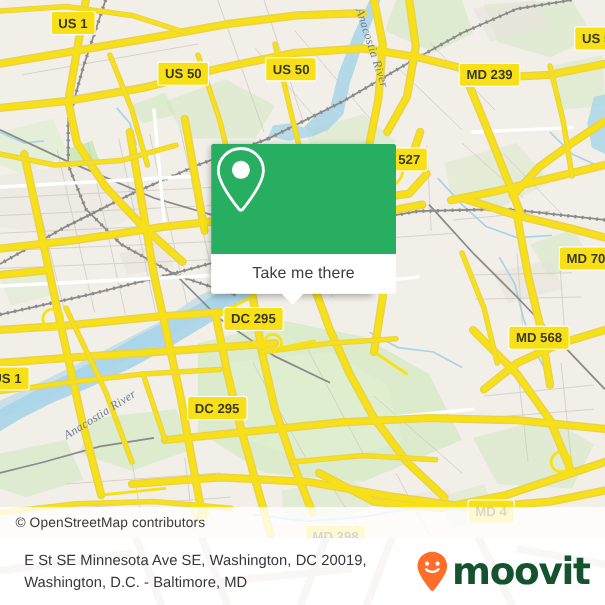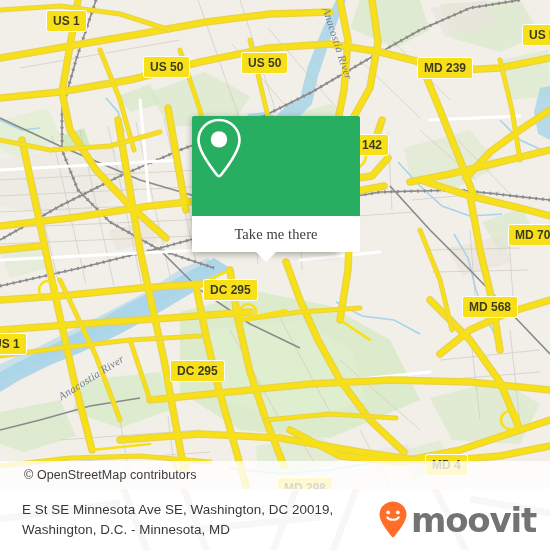--- a/index.html
+++ b/index.html
@@ -16,21 +16,21 @@
     background:#f2efe9;
     overflow:hidden;
   }
   .map svg{position:absolute;left:0;top:0;}
 
   
   .attrib{
     position:absolute;left:0;bottom:0;width:550px;height:28px;
     background:rgba(255,255,255,0.80);
     display:flex;align-items:center;
-    padding-left:24px;box-sizing:border-box;
+    padding-left:14px;box-sizing:border-box;
     font-size:12.5px;color:#3b3b3b;letter-spacing:.1px;
   }
 
   
   .shield{
     position:absolute;
     background:#f7e017;
     border:1.6px solid #ffffff;
     border-radius:2.5px;
     color:#3d3a14;
@@ -47,25 +47,24 @@
     color:#6f7f92;
     font-size:11px;
     white-space:nowrap;
     font-family:"Liberation Serif", serif;
     font-style:italic;
     letter-spacing:.3px;
   }
 
   
   .card{
-    position:absolute;left:192px;top:116px;width:147px;height:136px;
+    position:absolute;left:192px;top:131px;width:147px;height:136px;
     box-shadow:0 2px 7px rgba(0,0,0,.32);
     border-radius:2px;
     overflow:visible;
-    font-family:Liberation Serif, serif;
   }
   .card-green{
     position:absolute;left:0;top:0;width:168px;height:100px;
     background:#27ae60;
     border-radius:2px 2px 0 0;
     display:flex;align-items:center;justify-content:center;
   }
   .card-white{
     position:absolute;left:0;top:100px;width:168px;height:36px;
     background:#ffffff;
@@ -99,21 +98,21 @@
     color:#37373a;letter-spacing:.05px;
     max-width:390px;
   }
   .footer-logo{
     position:absolute;right:14px;top:50%;
     transform:translateY(-50%);
     z-index:2;
     display:flex;align-items:center;
   }
   .moovit-word{
-    font-size:34px;font-weight:bold;color:#737373;
+    font-size:34px;font-weight:bold;color:#14532d;
     letter-spacing:-1.2px;line-height:1;
     margin-left:3px;
     font-family:"DejaVu Sans", sans-serif;
   }
 </style>
 </head>
 <body>
 
 <div id="app">
 
@@ -367,21 +366,21 @@
     </svg>
 
     <div class="riverlabel" style="left:332px;top:6px;transform:rotate(72deg);transform-origin:0 0;">Anacostia River</div>
     <div class="riverlabel" style="left:56px;top:392px;transform:rotate(-32deg);transform-origin:0 0;">Anacostia River</div>
 
     <div class="shield" style="left:46px;top:10px;">US 1</div>
     <div class="shield" style="left:143px;top:56px;">US 50</div>
     <div class="shield" style="left:241px;top:52px;">US 50</div>
     <div class="shield" style="left:417px;top:57px;">MD 239</div>
     <div class="shield" style="left:522px;top:24px;">US 50</div>
-    <div class="shield" style="left:355px;top:134px;">142</div>
+    <div class="shield" style="left:355px;top:134px;">527</div>
     <div class="shield" style="left:508px;top:224px;">MD 704</div>
     <div class="shield" style="left:462px;top:296px;">MD 568</div>
     <div class="shield" style="left:203px;top:279px;">DC 295</div>
     <div class="shield" style="left:170px;top:360px;">DC 295</div>
     <div class="shield" style="left:-14px;top:333px;">US 1</div>
     <div class="shield" style="left:277px;top:477px;">MD 298</div>
     <div class="shield" style="left:425px;top:454px;">MD 4</div>
 
     <div class="card">
       <div class="card-green">
@@ -411,21 +410,21 @@
         <path d="M360 -10 L330 70"></path>
         <path d="M430 -10 L470 70"></path>
         <path d="M0 30 L120 14"></path>
         <path d="M200 40 L320 28"></path>
         <path d="M470 10 L550 24"></path>
       </g>
     </svg>
 
     <div class="footer-text">
       <div>E St SE Minnesota Ave SE, Washington, DC 20019,</div>
-      <div>Washington, D.C. - Minnesota, MD</div>
+      <div>Washington, D.C. - Baltimore, MD</div>
     </div>
 
     <div class="footer-logo">
       <svg width="30" height="40" viewBox="0 0 30 40">
         <path d="M15 1.5 C7.3 1.5 1.5 7.4 1.5 14.6 C1.5 22.2 10.6 32.4 13.6 36.6 C14.3 37.6 15.7 37.6 16.4 36.6 C19.4 32.4 28.5 22.2 28.5 14.6 C28.5 7.4 22.7 1.5 15 1.5 Z" fill="#ff6d28"></path>
         <circle cx="10.2" cy="12.4" r="1.9" fill="#ffffff"></circle>
         <circle cx="19.8" cy="12.4" r="1.9" fill="#ffffff"></circle>
         <path d="M9.3 17.4 C11.4 20.6 18.6 20.6 20.7 17.4" fill="none" stroke="#ffffff" stroke-width="2.1" stroke-linecap="round"></path>
       </svg>
       <span class="moovit-word">moovit</span>

